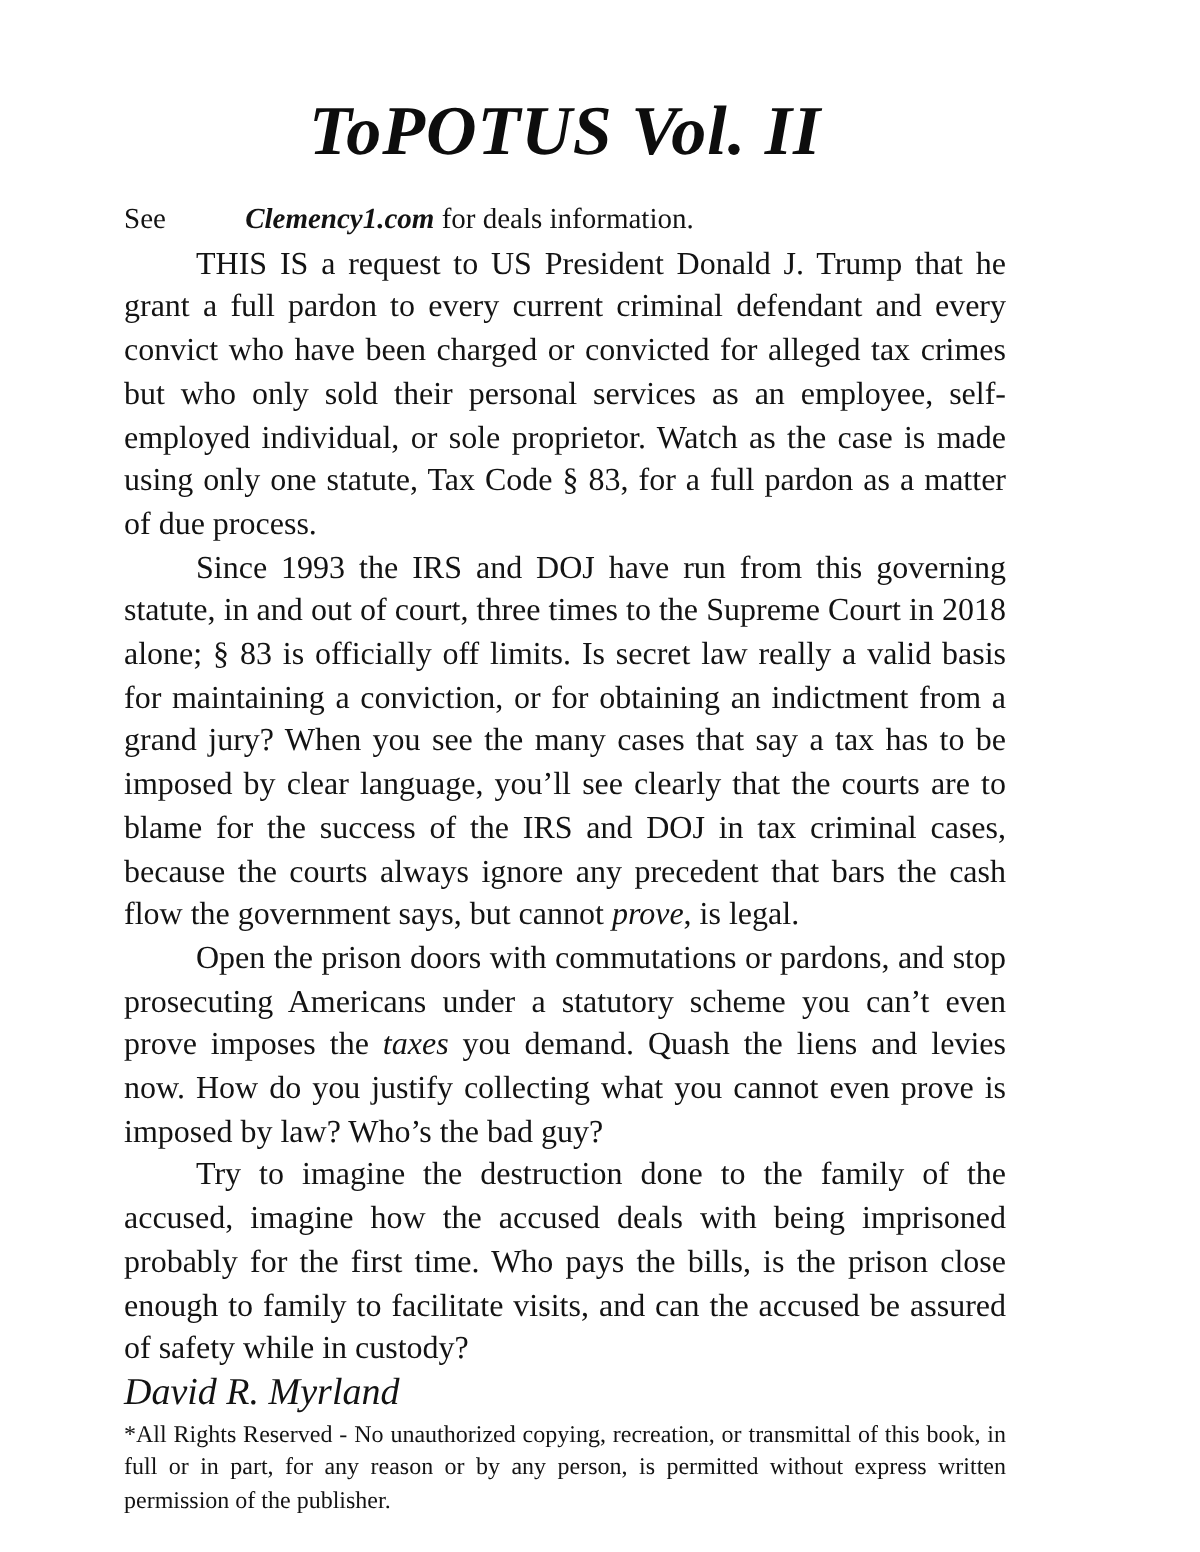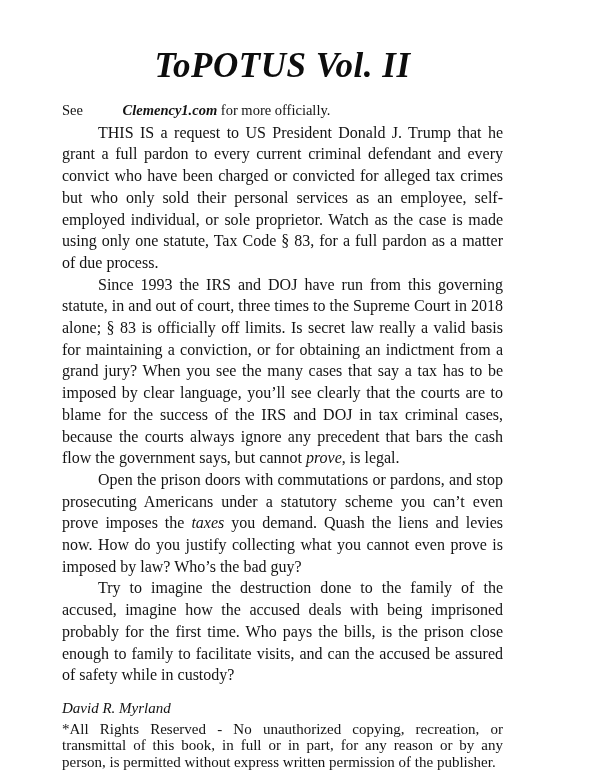--- a/index.html
+++ b/index.html
@@ -35,29 +35,29 @@
     font-size: 16px;
     line-height: 21.7px;
     text-align: justify;
     text-indent: 36px;
   }
 
   .seg-italic { font-style: italic; text-align: right; }
   .seg-bold-italic { font-style: italic; font-weight: bold; margin-left: 36px; }
 
   .author {
-    margin-top: 12px;
-    font-size: 15px;
+    margin-top: 0;
+    font-size: 19px;
     line-height: 21px;
     font-style: italic;
   }
 
   .rights {
     margin-top: 2px;
-    font-size: 15px;
+    font-size: 12px;
     line-height: 16.5px;
     text-align: justify;
   }
 
   .isbn-block {
     margin-top: 24px;
     font-size: 16px;
     line-height: 16px;
   }
 
@@ -68,21 +68,21 @@
     line-height: 17px;
   }
 </style>
 </head>
 <body>
 
 <div class="page">
 
   <div class="title">ToPOTUS Vol. II</div>
 
-  <div class="info-line"><span>See </span><span class="seg-bold-italic">Clemency1.com</span><span> for more officially.</span></div>
+  <div class="info-line"><span>See </span><span class="seg-bold-italic">Clemency1.com</span><span> for deals information.</span></div>
 
   <div class="body-para"><span>THIS IS a request to US President Donald J. Trump that he grant a full pardon to every current criminal defendant and every convict who have been charged or convicted for alleged tax crimes but who only sold their personal services as an employee, self-employed individual, or sole proprietor. Watch as the case is made using only one statute, Tax Code § 83, for a full pardon as a matter of due process.</span></div>
 
   <div class="body-para"><span>Since 1993 the IRS and DOJ have run from this governing statute, in and out of court, three times to the Supreme Court in 2018 alone; § 83 is officially off limits. Is secret law really a valid basis for maintaining a conviction, or for obtaining an indictment from a grand jury? When you see the many cases that say a tax has to be imposed by clear language, you’ll see clearly that the courts are to blame for the success of the IRS and DOJ in tax criminal cases, because the courts always ignore any precedent that bars the cash flow the government says, but cannot </span><span class="seg-italic">prove</span><span>, is legal.</span></div>
 
   <div class="body-para"><span>Open the prison doors with commutations or pardons, and stop prosecuting Americans under a statutory scheme you can’t even prove imposes the </span><span class="seg-italic">taxes</span><span> you demand. Quash the liens and levies now. How do you justify collecting what you cannot even prove is imposed by law? Who’s the bad guy?</span></div>
 
   <div class="body-para"><span>Try to imagine the destruction done to the family of the accused, imagine how the accused deals with being imprisoned probably for the first time. Who pays the bills, is the prison close enough to family to facilitate visits, and can the accused be assured of safety while in custody?</span></div>
 
   <div class="author">David R. Myrland</div>

